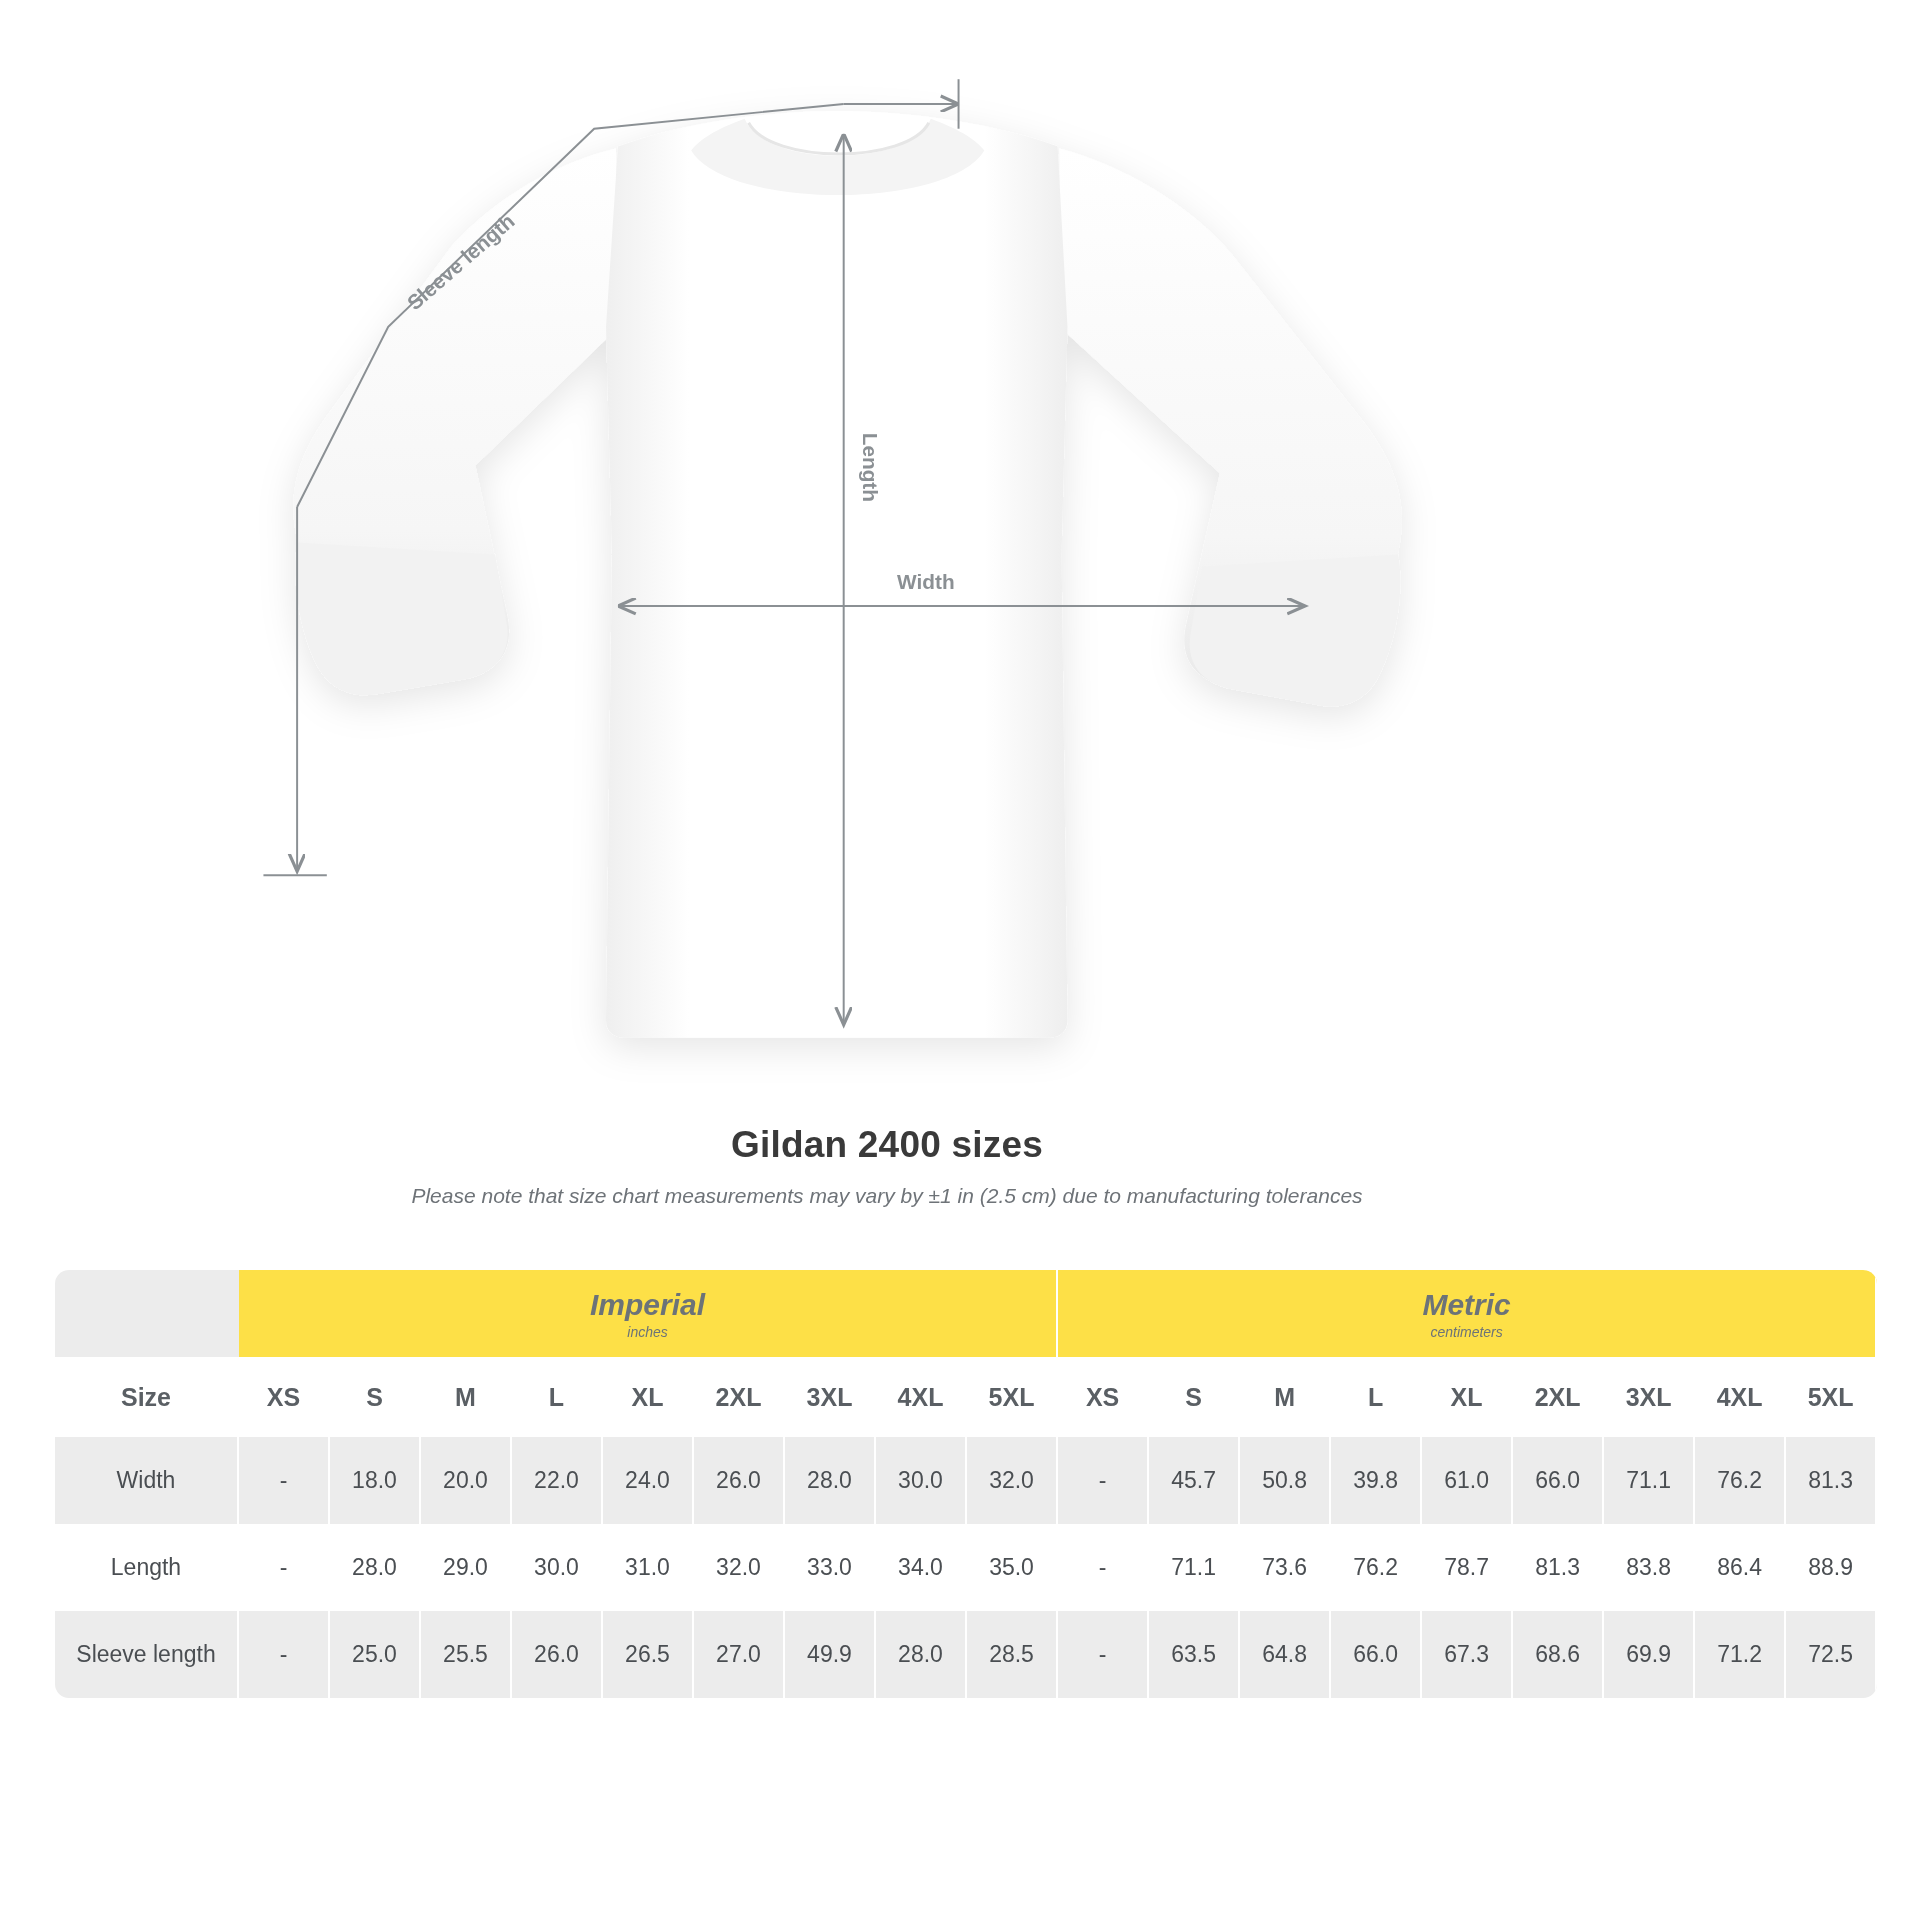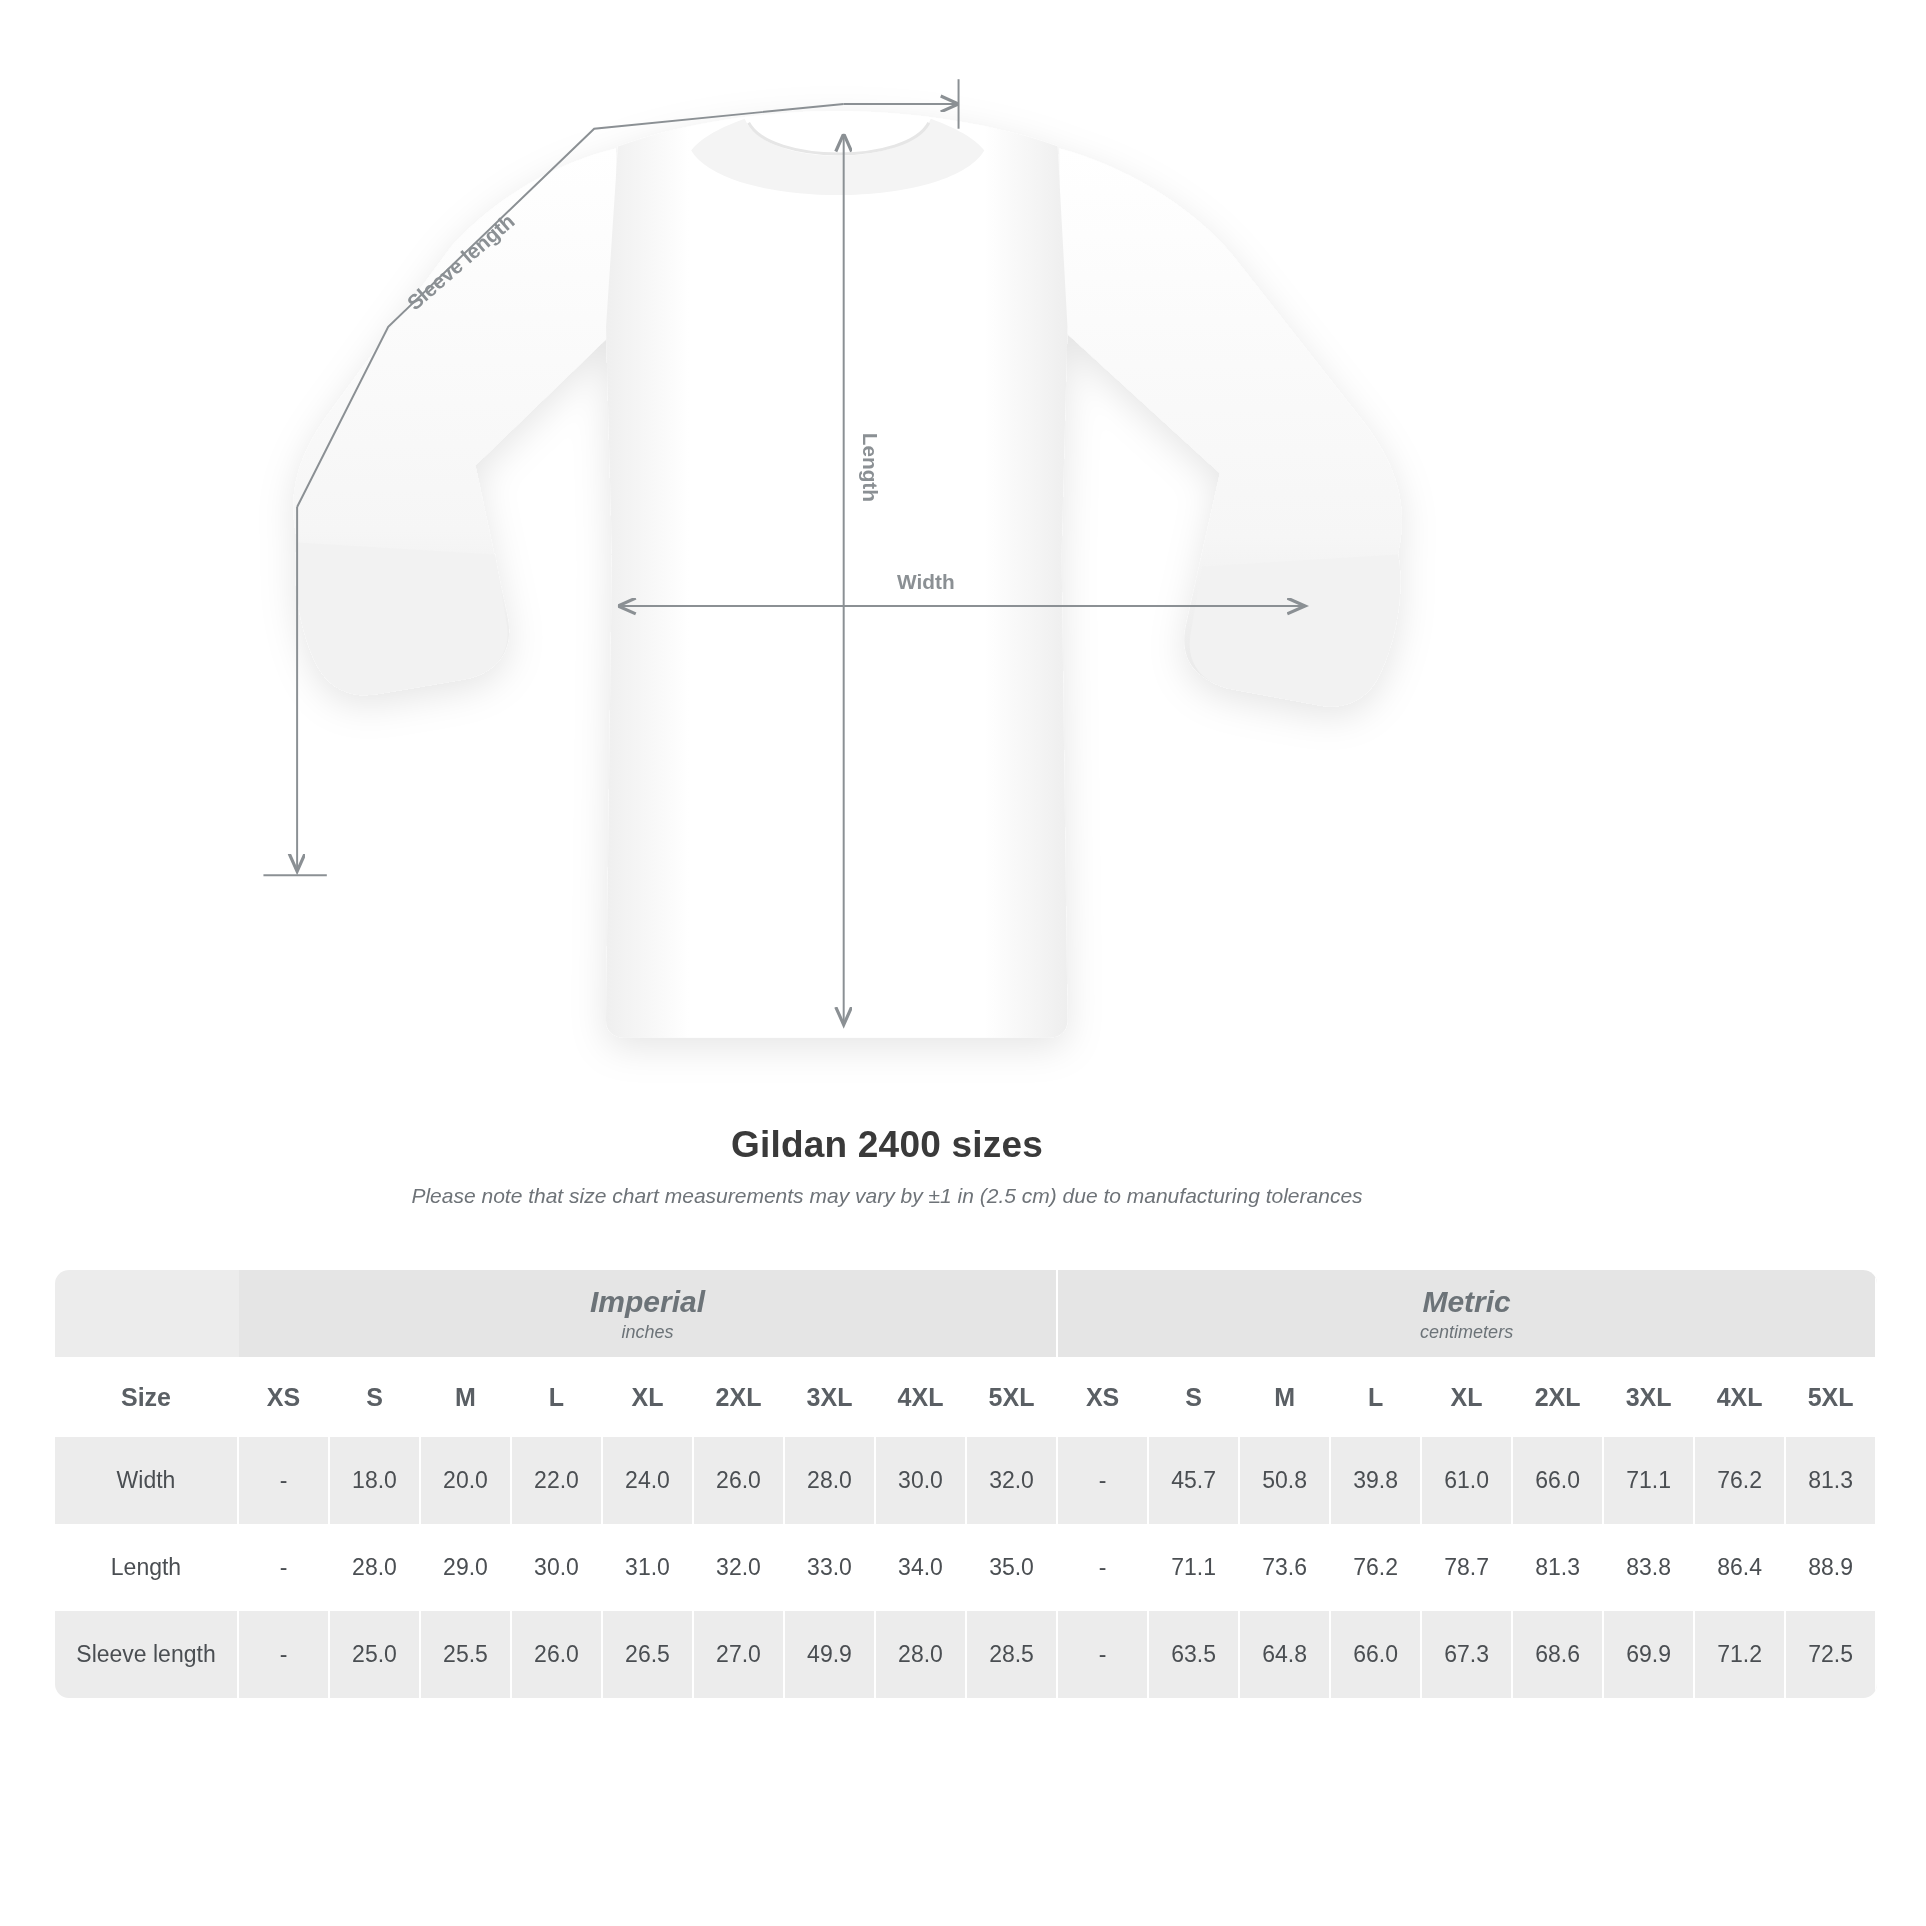--- a/index.html
+++ b/index.html
@@ -74,33 +74,33 @@
     text-align: center;
     vertical-align: middle;
     font-size: 23px;
     color: #4a4e52;
     font-weight: normal;
     padding: 0;
     height: 87px;
     border-right: 2px solid #ffffff;
   }
   .unit-head {
-    background: #e5e5e5;
+    background: #fde047;
     height: 131px;
   }
   .unit-head .unit-name {
     font-size: 30px;
     font-weight: bold;
     font-style: italic;
     color: #6c7378;
     display: block;
     line-height: 1.25;
   }
   .unit-head .unit-sub {
-    font-size: 18px;
+    font-size: 14px;
     font-style: italic;
     color: #6c7378;
     display: block;
     line-height: 1.3;
   }
   .corner-cell {
     background: #ececec;
     border-right: 2px solid #ececec !important;
   }
 

